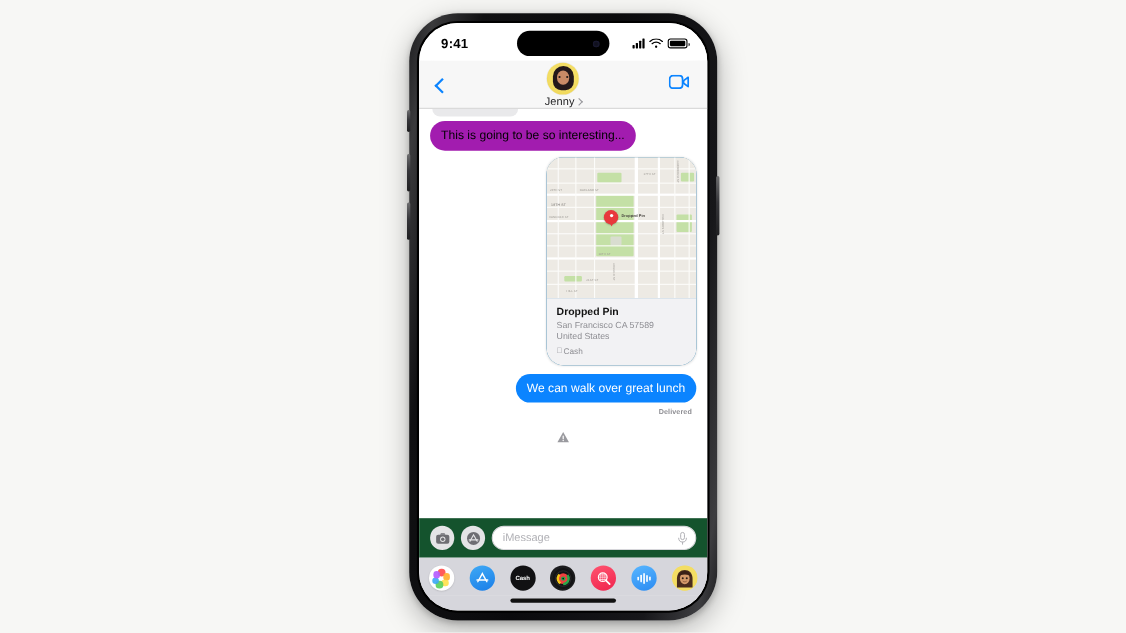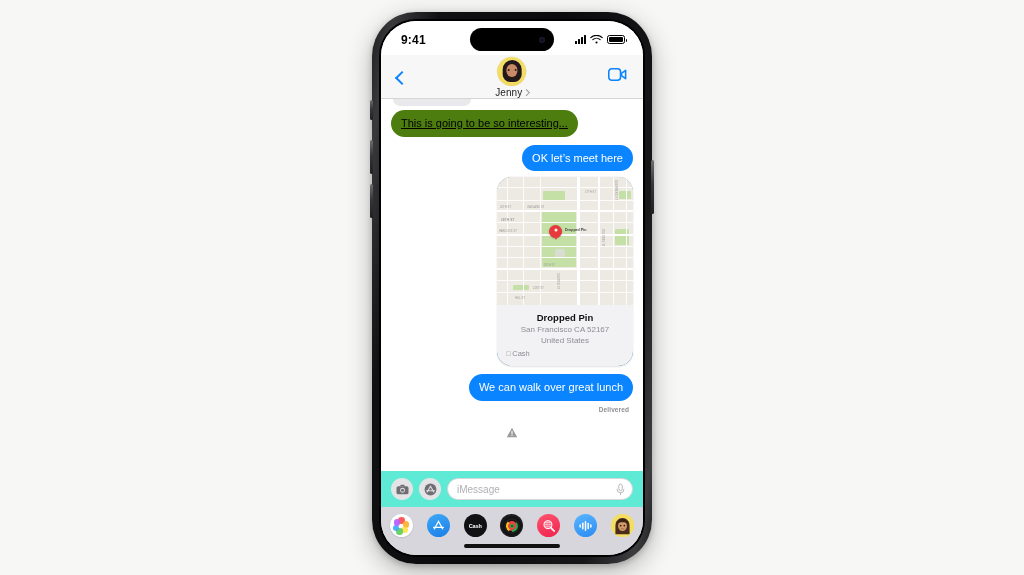--- a/index.html
+++ b/index.html
@@ -20,21 +20,20 @@
     position: absolute;
     left: 372px;
     top: 12px;
     width: 280px;
     height: 552px;
     border-radius: 44px;
     background: linear-gradient(100deg,#1c1c1e 0%, #3a3a3c 6%, #101012 18%, #0a0a0c 50%, #17171a 82%, #3d3d40 95%, #1b1b1d 100%);
     box-shadow: 0 8px 26px rgba(0,0,0,0.28), 0 2px 6px rgba(0,0,0,0.2);
     box-sizing: border-box;
     padding: 7px;
-    text-align: center;
   }
   #phone-inner-bezel {
     width: 100%;
     height: 100%;
     border-radius: 37px;
     background: #000;
     box-sizing: border-box;
     padding: 2px;
     overflow: hidden;
   }
@@ -242,23 +241,22 @@
   .bubble {
     max-width: 74%;
     padding: 6px 10px;
     border-radius: 16px;
     font-size: 11px;
     line-height: 1.32;
     position: relative;
     word-wrap: break-word;
   }
   .bubble.gray {
-    background: #4d7c0f;
+    background: #a21caf;
     color: #000;
-    text-decoration: underline;
   }
   .bubble.blue {
     background: #0b84ff;
     color: #fff;
   }
   .bubble.gray::after {
     content:"";
     position:absolute;
     left: -4px; bottom: 0;
     width: 12px; height: 14px;
@@ -410,21 +408,21 @@
     flex-direction: column;
     align-items: center;
     gap: 3px;
     padding: 0 18px;
   }
   #warning-triangle { width: 12px; height: 11px; }
 
   
   #input-bar {
     flex: 0 0 auto;
-    background: #5eead4;
+    background: #14532d;
     display: flex;
     align-items: center;
     gap: 6px;
     padding: 7px 10px 7px 10px;
     box-sizing: border-box;
   }
   .round-btn {
     width: 22px; height: 22px;
     border-radius: 50%;
     background: #e4e4e6;
@@ -565,23 +563,20 @@
       <div id="conversation">
 
         <div class="bubble-row incoming">
           <div id="partial-bubble"></div>
         </div>
 
         <div class="bubble-row incoming">
           <div class="bubble gray">This is going to be so interesting...</div>
         </div>
 
-        <div class="bubble-row outgoing" style="margin-top:4px;">
-          <div class="bubble blue">OK let’s meet here</div>
-        </div>
 
         <div id="map-card-row">
           <div id="map-card">
             <div id="map-image">
 
               <div class="map-block" style="left:0;top:0;width:136px;height:128px;background:#edeae4;"></div>
 
               <div class="map-green" style="left:45px;top:34px;width:34px;height:56px;border-radius:1px;"></div>
               <div class="map-green" style="left:46px;top:14px;width:22px;height:9px;border-radius:1px;"></div>
               <div class="map-green" style="left:118px;top:52px;width:14px;height:16px;border-radius:1px;"></div>
@@ -623,21 +618,21 @@
               <div id="map-pin">
                 <div id="map-pin-head">
                   <div id="map-pin-dot"></div>
                 </div>
               </div>
               <div id="map-pin-label">Dropped Pin</div>
             </div>
 
             <div id="map-info">
               <div id="map-title">Dropped Pin</div>
-              <div class="map-sub">San Francisco CA 52167</div>
+              <div class="map-sub">San Francisco CA 57589</div>
               <div class="map-sub">United States</div>
               <div id="map-source-row">
                 <span id="apple-logo-mini"></span>
                 <span id="map-source-text">Cash</span>
               </div>
             </div>
           </div>
         </div>
 
         <div class="bubble-row outgoing" style="margin-top:4px;">

